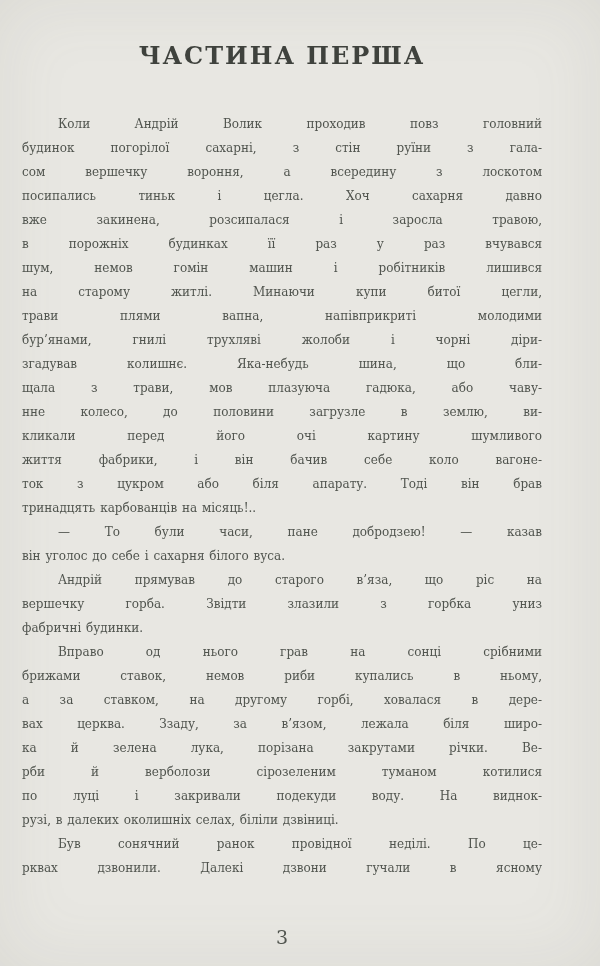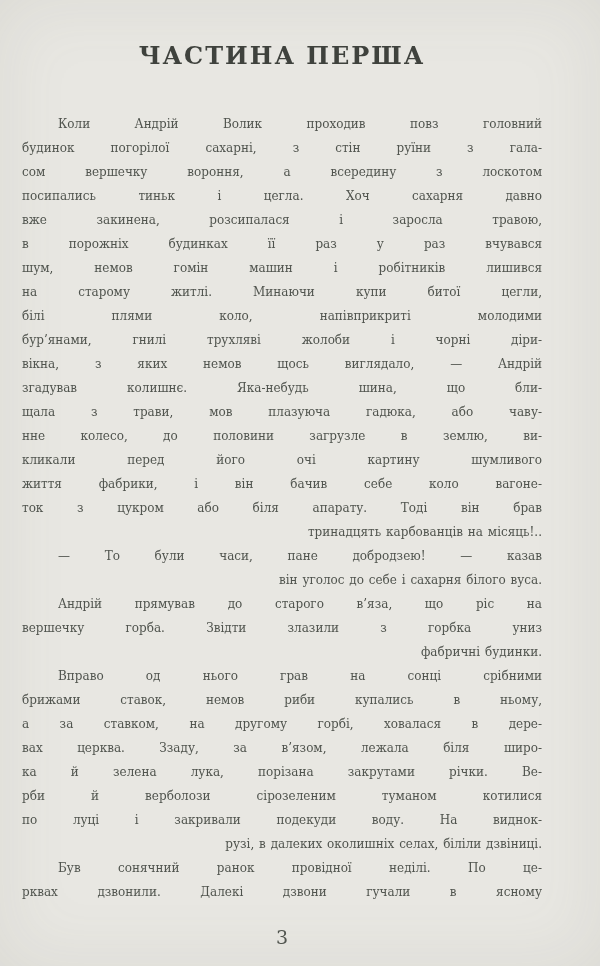--- a/index.html
+++ b/index.html
@@ -38,21 +38,21 @@
     top: 112px;
     left: 22px;
     width: 520px;
     font-size: 12px;
     line-height: 24px;
     color: var(--ink);
   }
   .line {
     height: 24px;
     overflow: hidden;
-    text-align: right;
+    text-align: left;
     word-spacing: 1px;
   }
   .line.just {
     text-align: justify;
     text-align-last: justify;
   }
   .line.indent {
     text-indent: 36px;
   }
   .page-number {
@@ -73,23 +73,22 @@
 
   <div class="text-block" id="textBlock">
       <div class="line just indent">Коли Андрій Волик проходив повз головний</div>
       <div class="line just">будинок погорілої сахарні, з стін руїни з гала-</div>
       <div class="line just">сом вершечку вороння, а всередину з лоскотом</div>
       <div class="line just">посипались тиньк і цегла. Хоч сахарня давно</div>
       <div class="line just">вже закинена, розсипалася і заросла травою,</div>
       <div class="line just">в порожніх будинках її раз у раз вчувався</div>
       <div class="line just">шум, немов гомін машин і робітників лишився</div>
       <div class="line just">на старому житлі. Минаючи купи битої цегли,</div>
-      <div class="line just">білі плями коло, напівприкриті молодими</div>
+      <div class="line just">трави плями вапна, напівприкриті молодими</div>
       <div class="line just">бур’янами, гнилі трухляві жолоби і чорні діри-</div>
-      <div class="line just">вікна, з яких немов щось виглядало, — Андрій</div>
       <div class="line just">згадував колишнє. Яка-небудь шина, що бли-</div>
       <div class="line just">щала з трави, мов плазуюча гадюка, або чаву-</div>
       <div class="line just">нне колесо, до половини загрузле в землю, ви-</div>
       <div class="line just">кликали перед його очі картину шумливого</div>
       <div class="line just">життя фабрики, і він бачив себе коло вагоне-</div>
       <div class="line just">ток з цукром або біля апарату. Тоді він брав</div>
       <div class="line">тринадцять карбованців на місяць!..</div>
       <div class="line just indent">— То були часи, пане добродзею! — казав</div>
       <div class="line">він уголос до себе і сахарня білого вуса.</div>
       <div class="line just indent">Андрій прямував до старого в’яза, що ріс на</div>

